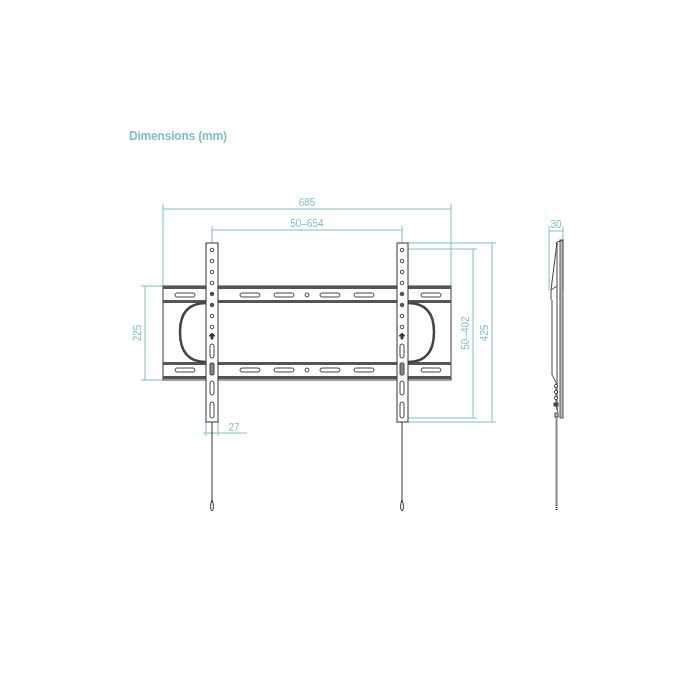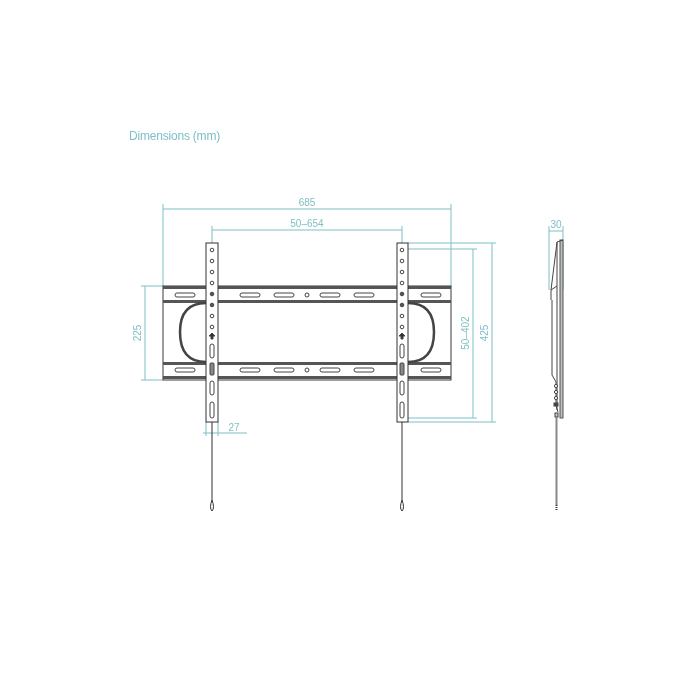--- a/index.html
+++ b/index.html
@@ -1,18 +1,18 @@
 <!DOCTYPE html>
 <html><head>
   <meta charset="utf-8">
   <style>
     html, body { margin:0; padding:0; background:#ffffff; }
     body { width:700px; height:700px; position:relative; overflow:hidden;
            font-family:"Liberation Sans", sans-serif; }
-    .title { position:absolute; left:129px; top:129px; font-size:12px; color:#7fc0c6; letter-spacing:-0.2px; }
+    .title { position:absolute; left:129px; top:129px; font-size:12px; color:#7fc0c6; letter-spacing:-0.2px;font-weight:bold; }
     svg { position:absolute; left:0; top:0; }
     .dim { font-family:"Liberation Sans", sans-serif; font-size:10px; fill:#7fc0c6; }
   </style>
 </head>
 <body>
 
 <div class="title">Dimensions (mm)</div>
 
 <svg width="700" height="700" viewBox="0 0 700 700">
 

